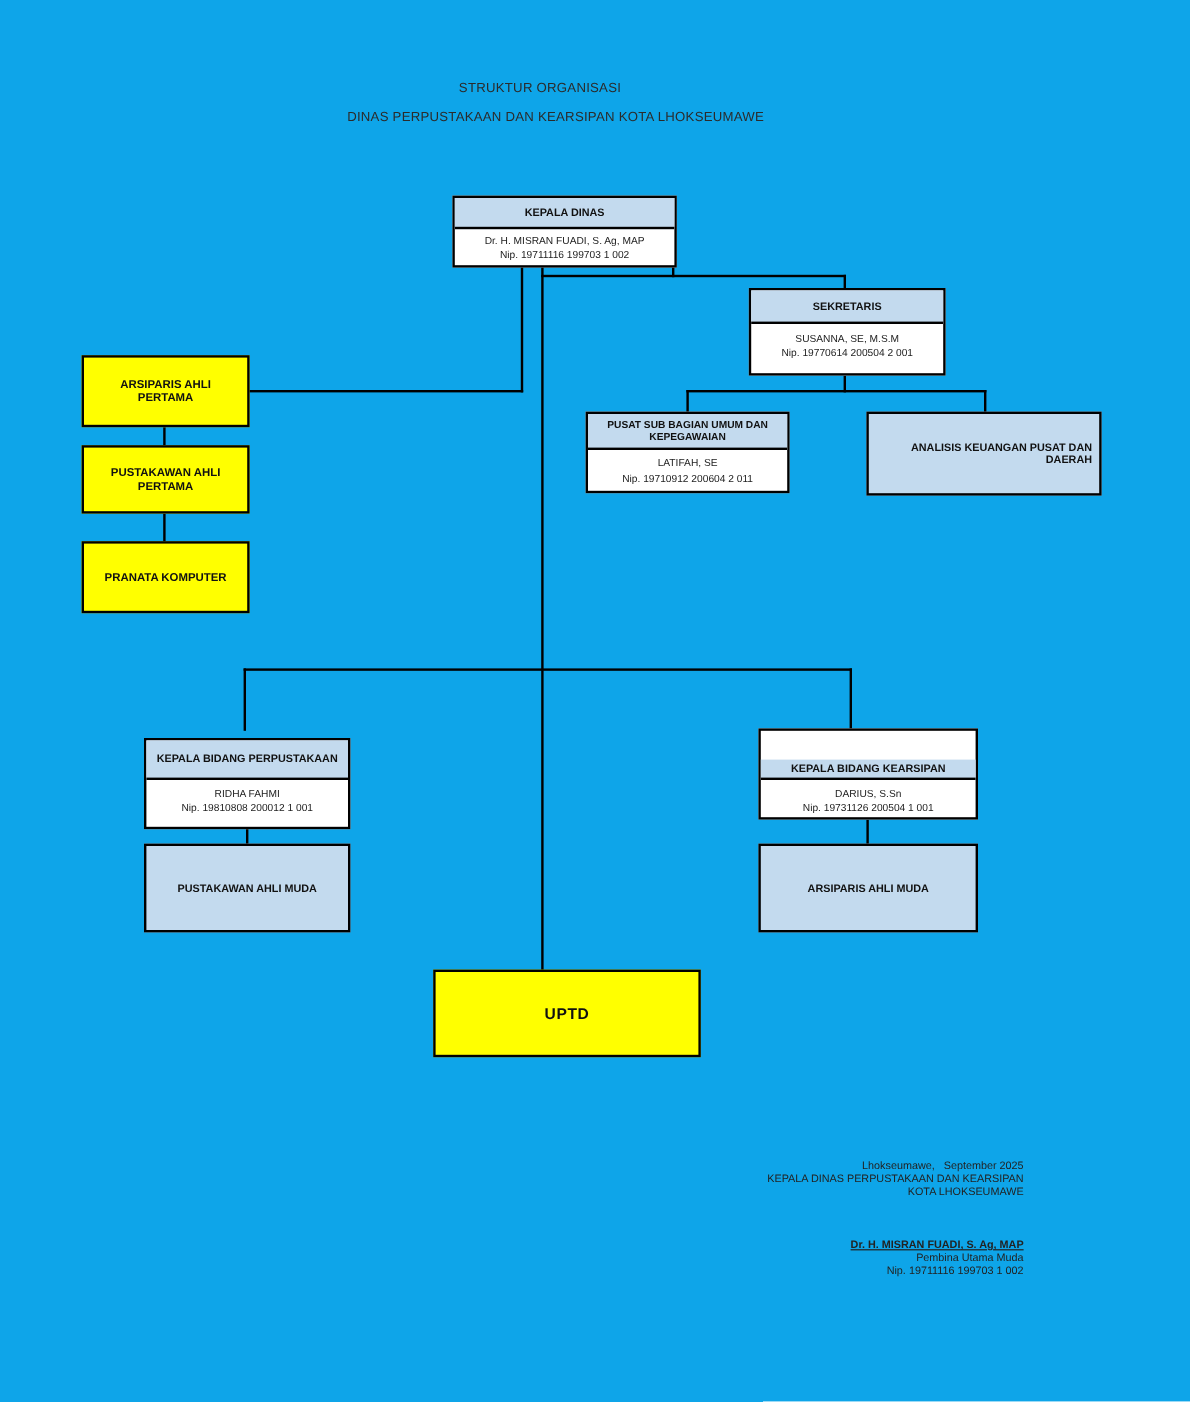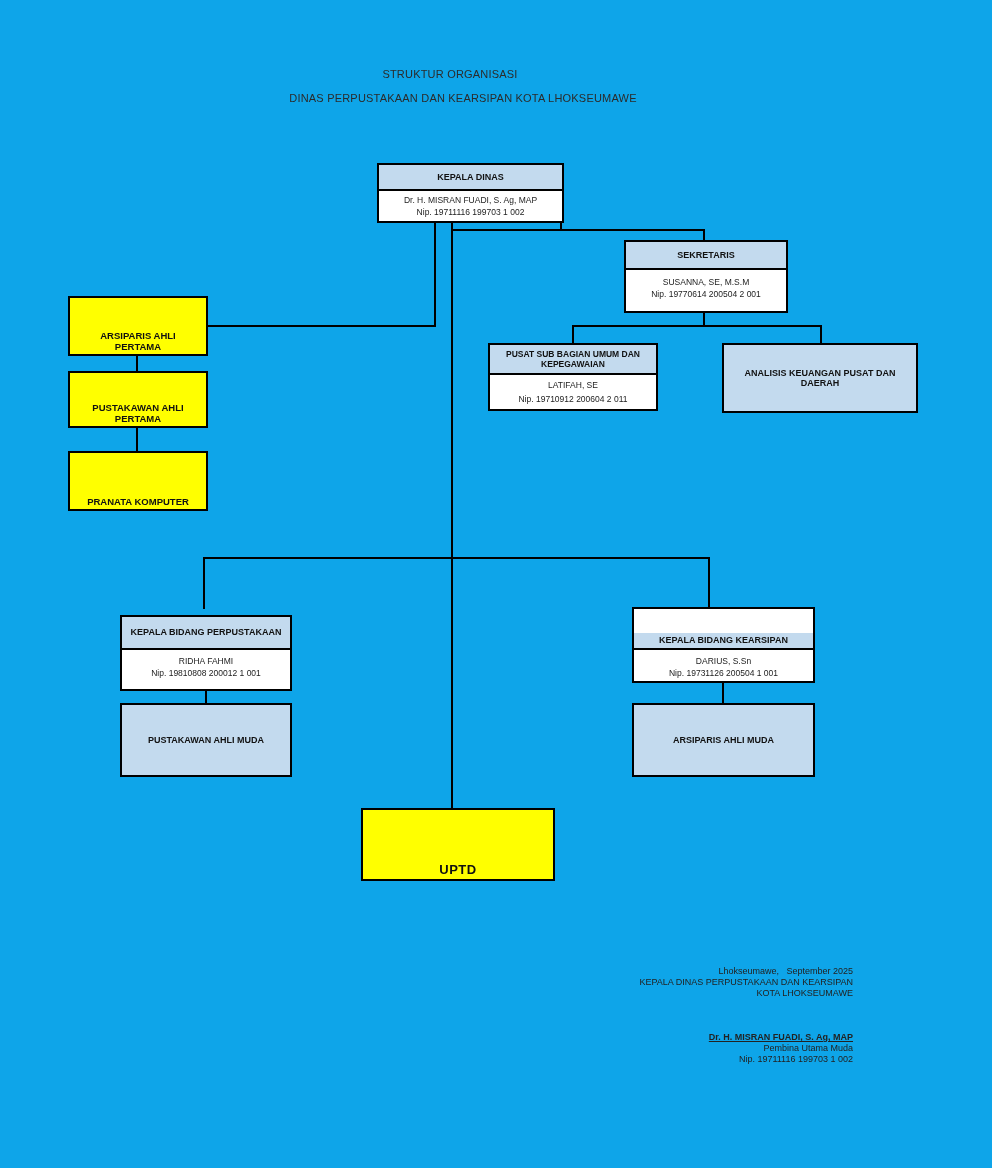--- a/index.html
+++ b/index.html
@@ -20,24 +20,24 @@
     font-weight:bold;font-size:9px;line-height:10.5px;padding:1px 4px;color:#111;
   }
   .box-body{
     display:flex;flex-direction:column;align-items:center;justify-content:center;
     text-align:center;font-size:8.5px;line-height:12px;padding:2px 3px;color:#222;
     flex:1;
   }
   .titled{display:flex;flex-direction:column;}
   .solid-blue{
     background:var(--blue,#c3daee);display:flex;align-items:center;justify-content:center;
-    text-align:center;font-weight:bold;font-size:9px;color:#111;padding:2px 6px;
+    text-align:right;font-weight:bold;font-size:9px;color:#111;padding:2px 6px;
   }
   .solid-yellow{
-    background:var(--yellow,#ffff00);display:flex;align-items:flex-end;justify-content:center;
+    background:var(--yellow,#ffff00);display:flex;align-items:center;justify-content:center;
     text-align:center;font-weight:bold;font-size:9.5px;color:#111;padding:2px 6px;
   }
   .uptd-text{font-size:13px;letter-spacing:.5px;}
   
   .sig{position:absolute;text-align:right;font-size:9px;line-height:11px;color:#222;}
   .sig .pre{white-space:pre;}
   .sig-name{font-weight:bold;text-decoration:underline;}
 </style>
 </head>
 <body>
@@ -120,21 +120,21 @@
   </div>
 
   <div class="box solid-blue" style="left:120px;top:703px;width:172px;height:74px;">
     <span>PUSTAKAWAN AHLI MUDA</span>
   </div>
 
   <div class="box solid-blue" style="left:632px;top:703px;width:183px;height:74px;">
     <span>ARSIPARIS AHLI MUDA</span>
   </div>
 
-  <div class="box solid-yellow" style="left:361px;top:808px;width:194px;height:73px;">
+  <div class="box solid-yellow" style="left:361px;top:808px;width:223px;height:73px;">
     <span class="uptd-text">UPTD</span>
   </div>
 
   <div class="sig" style="left:453px;top:966px;width:400px;">
     <div class="pre">Lhokseumawe,   September 2025</div>
     <div>KEPALA DINAS PERPUSTAKAAN DAN KEARSIPAN</div>
     <div>KOTA LHOKSEUMAWE</div>
   </div>
   <div class="sig" style="left:453px;top:1032px;width:400px;">
     <div class="sig-name">Dr. H. MISRAN FUADI, S. Ag, MAP</div>

